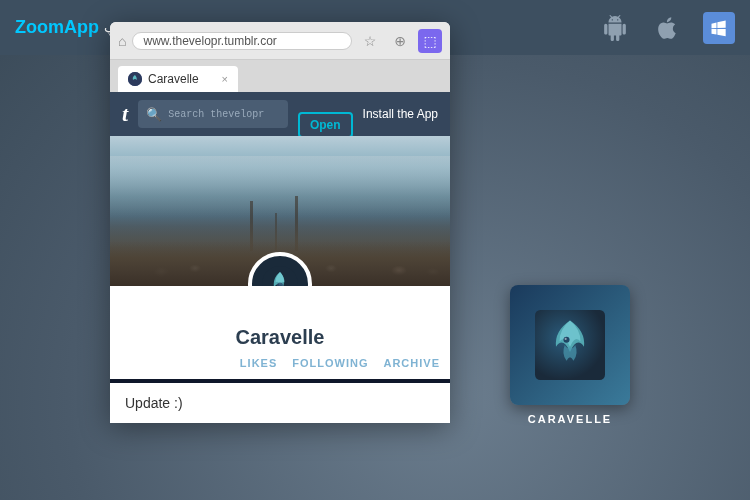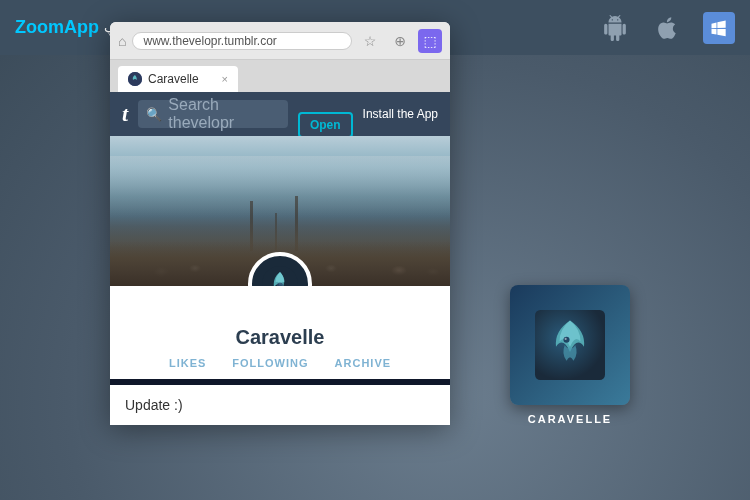--- a/index.html
+++ b/index.html
@@ -313,39 +313,39 @@
 
     .profile-name {
       font-size: 20px;
       font-weight: bold;
       color: #2c3e50;
       margin-bottom: 8px;
     }
 
     .profile-nav {
       display: flex;
-      justify-content: center;
-      gap: 26px;
+      justify-content: flex-end;
+      gap: 15px;
       font-size: 11px;
       color: #7fb3d3;
       font-weight: bold;
       letter-spacing: 1px;
     }
 
     .profile-nav span {
       cursor: pointer;
     }
 
     
     .post-content {
       padding: 12px 15px;
       background: white;
       font-size: 14px;
       color: #333;
-      border-top: 6px solid #0f172a;
+      border-top: 4px solid #0f172a;
     }
 
     
     .app-icon-card {
       position: absolute;
       right: 120px;
       top: 285px;
       width: 120px;
       text-align: center;
     }
@@ -440,21 +440,21 @@
       <span class="tab-close">×</span>
     </div>
   </div>
 
   <div class="website-content">
 
     <div class="tumblr-bar">
       <span class="tumblr-logo">t</span>
       <div class="tumblr-search">
         <span style="font-size:13px;">🔍</span>
-        <span style="color:#9ab; font-size:16px;">Search thevelopr</span>
+        <span style="color:#9ab; font-size:10px;font-family:Liberation Mono, monospace;">Search thevelopr</span>
       </div>
       <button class="open-btn">Open</button>
       <span class="install-btn" style="color:#ffffff; font-size:12px; cursor:pointer;">Install the App</span>
     </div>
 
     <div class="hero-image">
       <div class="hero-bg">
         <div class="fog"></div>
 
         <div class="post" style="left:140px; height:50px; bottom:35px; width:3px; background:rgba(60,50,40,0.6);"></div>

